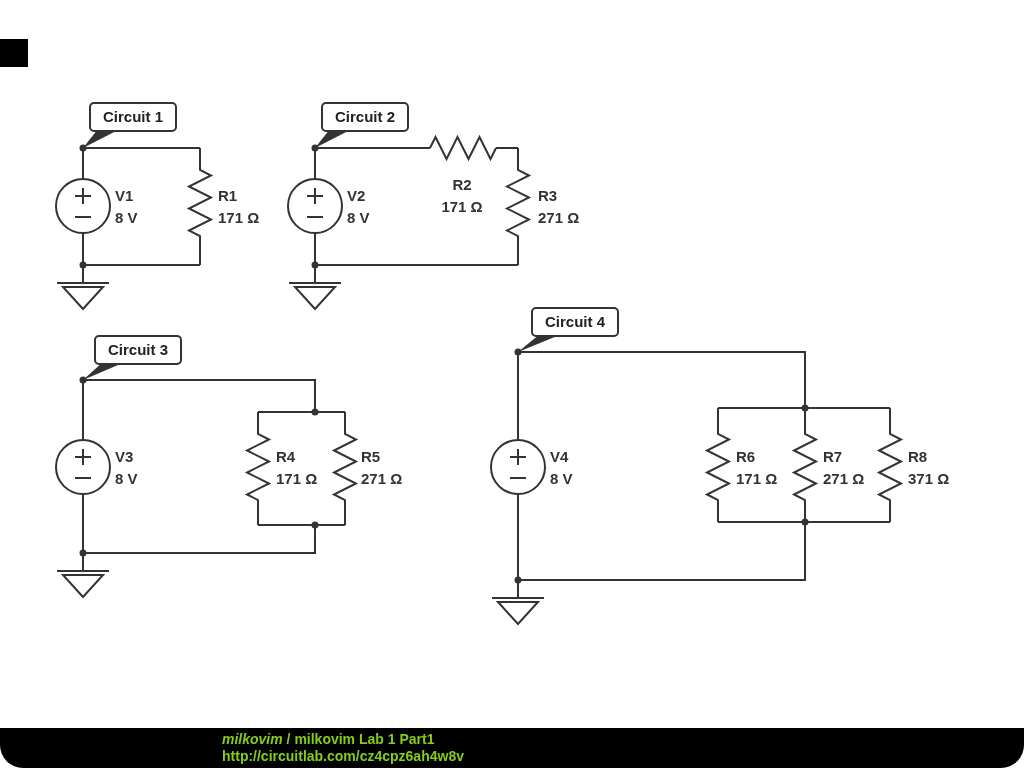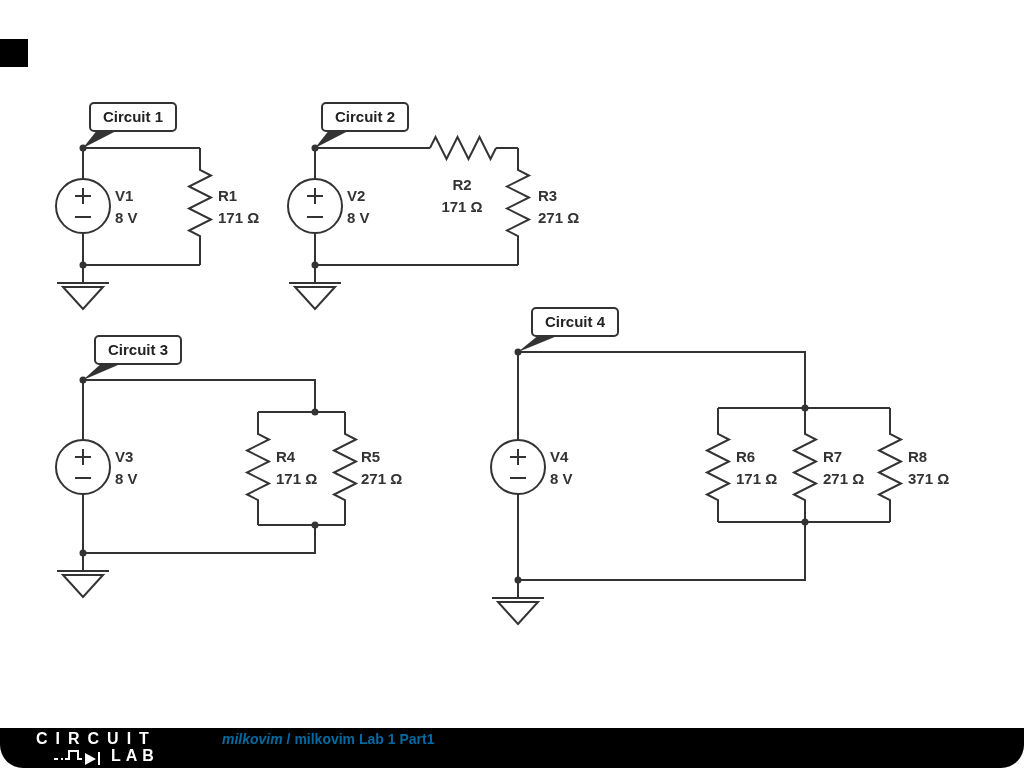--- a/index.html
+++ b/index.html
@@ -13,21 +13,21 @@
   .callout-box{fill:#ffffff;stroke:#333333;stroke-width:2;}
   .lbl{font-family:"Liberation Sans",sans-serif;font-size:15px;font-weight:bold;fill:#333333;}
   .lbl-mid{font-family:"Liberation Sans",sans-serif;font-size:15px;font-weight:bold;fill:#333333;text-anchor:middle;}
   .callout-text{font-family:"Liberation Sans",sans-serif;font-size:15px;font-weight:bold;fill:#222222;text-anchor:middle;}
   #corner-mark{position:absolute;left:0;top:39px;width:28px;height:28px;background:#000000;}
   #footer{position:absolute;left:0;bottom:0;width:1024px;height:40px;background:#000000;color:#ffffff;}
   .logo{position:absolute;left:36px;top:2px;}
   .logo-top{font-size:16px;font-weight:bold;letter-spacing:8px;color:#ffffff;line-height:17px;}
   .logo-bottom{display:flex;align-items:center;margin-left:17px;height:18px;}
   .logo-bottom span{font-size:16px;font-weight:bold;letter-spacing:5px;color:#ffffff;}
-  .footer-text{position:absolute;left:222px;top:3px;font-size:14px;font-weight:bold;line-height:17px;color:#0369a1;}
+  .footer-text{position:absolute;left:222px;top:3px;font-size:14px;font-weight:bold;line-height:17px;color:#84cc16;}
   .footer-text .author{font-style:italic;}
 </style>
 </head>
 <body>
 
 <div id="screen">
 
   <div id="corner-mark"></div>
 
   <svg id="schematic" width="1024" height="728" viewBox="0 0 1024 728">
@@ -152,32 +152,21 @@
       <text class="lbl" x="736" y="462">R6</text>
       <text class="lbl" x="736" y="484">171 Ω</text>
       <text class="lbl" x="823" y="462">R7</text>
       <text class="lbl" x="823" y="484">271 Ω</text>
       <text class="lbl" x="908" y="462">R8</text>
       <text class="lbl" x="908" y="484">371 Ω</text>
     </g>
   </svg>
 
   <div id="footer">
-    <div class="logo">
-      <div class="logo-top">CIRCUIT</div>
-      <div class="logo-bottom">
-        <svg width="58" height="18" viewBox="0 0 58 18">
-          <path d="M1 12 H10" stroke="#ffffff" stroke-width="2" stroke-dasharray="4 3" fill="none"></path>
-          <path d="M12 12 h4 v-8 h9 v8 h4" stroke="#ffffff" stroke-width="2" fill="none"></path>
-          <polygon points="32,6 32,18 43,12" fill="#ffffff"></polygon>
-          <path d="M46 5 V18" stroke="#ffffff" stroke-width="2" fill="none"></path>
-        </svg>
-        <span>LAB</span>
-      </div>
-    </div>
     <div class="footer-text">
       <div>
         <span class="author">milkovim</span><span> / </span><span>milkovim Lab 1 Part1</span>
       </div>
+      <div>http://circuitlab.com/cz4cpz6ah4w8v</div>
     </div>
   </div>
 
 </div>
 
 </body></html>

